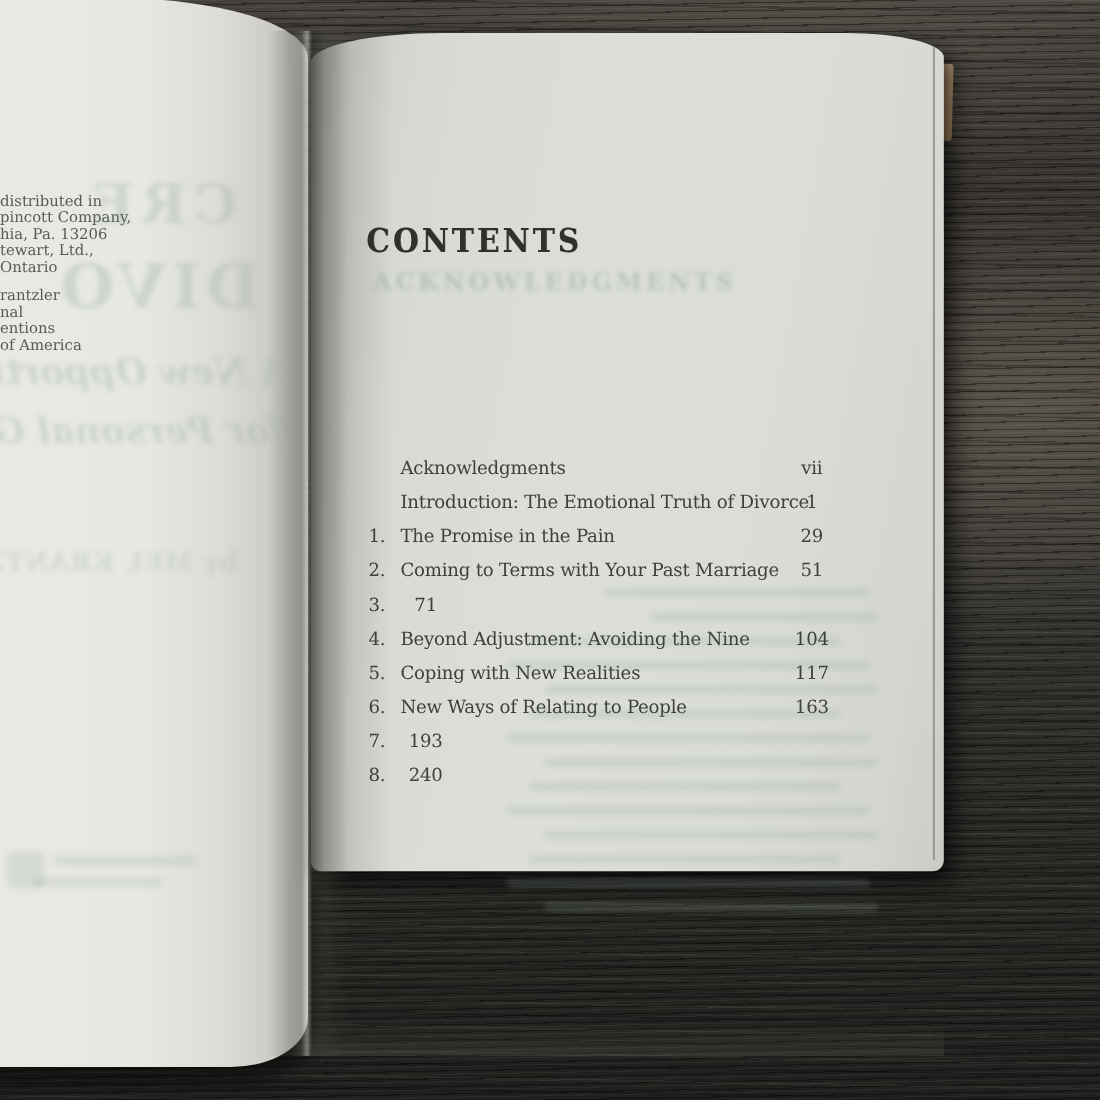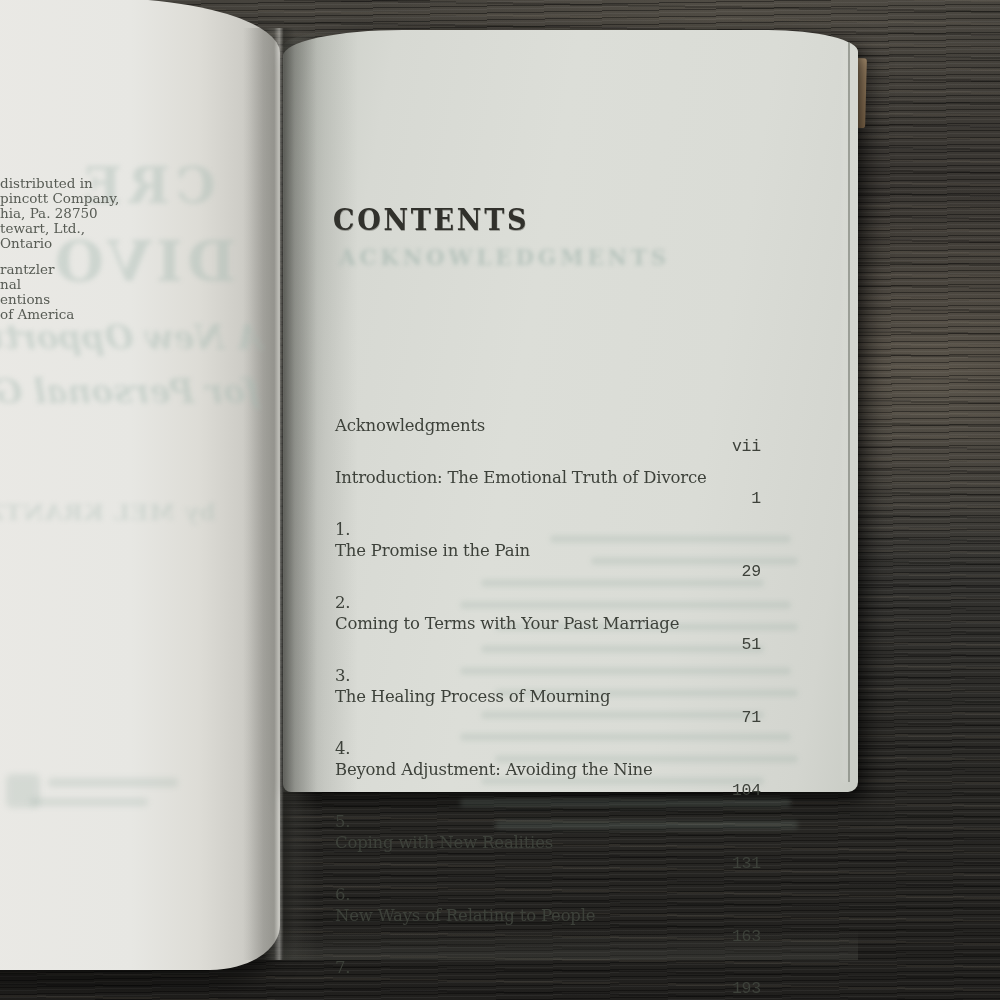--- a/index.html
+++ b/index.html
@@ -56,25 +56,25 @@
     transform:scaleX(.9);transform-origin:left center;
     text-shadow:.5px .5px 0 rgba(45,45,40,.35);
   }
   .ghost-ack{
     position:absolute;left:56px;top:214px;
     font-weight:700;font-size:22px;letter-spacing:4px;color:#97ada5;
     opacity:.5;filter:blur(2px);transform:scaleX(.97);transform-origin:left center;white-space:nowrap;
   }
   .toc{position:absolute;left:52px;top:385px;width:426px;z-index:2;
     font-size:16.5px;line-height:21px;letter-spacing:-.2px;color:#3d413a;}
-  .toc-row{display:flex;margin-bottom:10px;position:relative;z-index:2;flex-direction:column;}
+  .toc-row{display:flex;margin-bottom:10px;position:relative;z-index:2;}
   .toc-num{width:17px;margin-right:12px;flex:none;}
   .toc-titles{flex:1;min-width:0;}
   .toc-titles div{white-space:nowrap;}
-  .toc-page{width:46px;flex:none;text-align:right;align-self:flex-end;font-family:Liberation Mono, monospace;}
+  .toc-page{width:46px;flex:none;text-align:center;align-self:flex-end;}
   .ghost-paragraph{position:absolute;left:177px;top:505px;width:345px;z-index:1;}
   .ghost-paragraph div{height:8px;border-radius:4px;background:#8fa69c;opacity:.20;filter:blur(2.5px);margin-bottom:14px;}
   .ghost-paragraph div:nth-child(3n){width:82%;margin-left:6%;}
   .ghost-paragraph div:nth-child(3n+1){width:96%;}
   .ghost-paragraph div:nth-child(3n+2){width:88%;margin-left:10%;}
   .ghost-paragraph div:nth-child(1){width:70%;margin-left:26%;}
   .ghost-paragraph div:nth-child(2){width:60%;margin-left:38%;}
   
   .copyright{position:absolute;left:30px;top:178px;font-size:13.5px;line-height:15px;color:#575b54;z-index:2;}
   .copyright .gap{height:11px;}
@@ -99,21 +99,21 @@
 
   <div class="left-page">
     <div class="ghost ghost-cre">CRE</div>
     <div class="ghost ghost-divo">DIVO</div>
     <div class="ghost ghost-sub1">A New Opportu</div>
     <div class="ghost ghost-sub2">for Personal G</div>
     <div class="ghost ghost-byline">by MEL KRANTZ</div>
     <div class="copyright">
         <div>distributed in</div>
         <div>pincott Company,</div>
-        <div>hia, Pa. 28750</div>
+        <div>hia, Pa. 13206</div>
         <div>tewart, Ltd.,</div>
         <div>Ontario</div>
         <div class="gap"></div>
         <div>rantzler</div>
         <div>nal</div>
         <div>entions</div>
         <div>of America</div>
       </div>
     <div class="ghost-pub ghost-pub-mark"></div>
     <div class="ghost-pub ghost-pub-1"></div>
@@ -167,40 +167,37 @@
   <div class="toc-row">
     <span class="toc-num">2.</span>
     <span class="toc-titles">
             <div>Coming to Terms with Your Past Marriage</div>
           </span>
     <span class="toc-page">51</span>
   </div>
 
   <div class="toc-row">
     <span class="toc-num">3.</span>
-    <span class="toc-titles">
-            <div>The Healing Process of Mourning</div>
-          </span>
     <span class="toc-page">71</span>
   </div>
 
   <div class="toc-row">
     <span class="toc-num">4.</span>
     <span class="toc-titles">
             <div>Beyond Adjustment: Avoiding the Nine</div>
           </span>
     <span class="toc-page">104</span>
   </div>
 
   <div class="toc-row">
     <span class="toc-num">5.</span>
     <span class="toc-titles">
             <div>Coping with New Realities</div>
           </span>
-    <span class="toc-page">131</span>
+    <span class="toc-page">117</span>
   </div>
 
   <div class="toc-row">
     <span class="toc-num">6.</span>
     <span class="toc-titles">
             <div>New Ways of Relating to People</div>
           </span>
     <span class="toc-page">163</span>
   </div>
 

